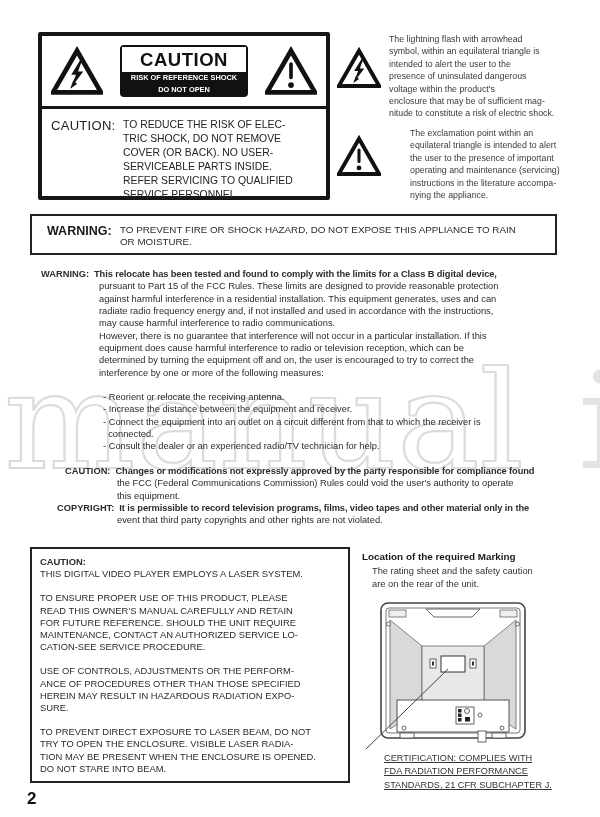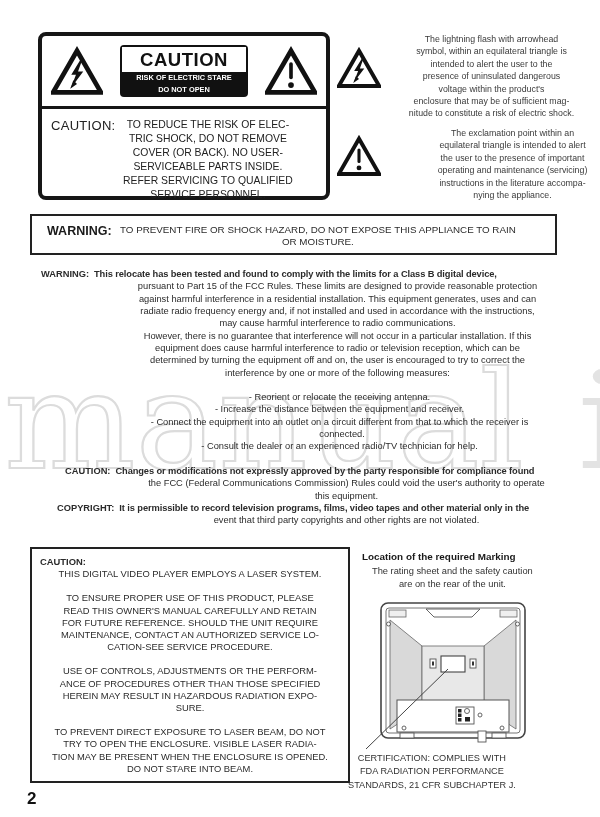--- a/index.html
+++ b/index.html
@@ -1,28 +1,28 @@
 <!DOCTYPE html>
 <html><head>
 <meta charset="utf-8">
 <style>
   html,body{margin:0;padding:0;background:#888;}
   .page{position:relative;width:600px;height:817px;background:#ffffff;overflow:hidden;
         font-family:"Liberation Sans",sans-serif;color:#2b2b2b;}
-  .pl{white-space:pre-line;text-align:center;}
+  .pl{white-space:pre-line;}
   .b{font-weight:bold;}
   .abs{position:absolute;}
   .z{z-index:1;}
 
   
   .watermark{position:absolute;left:0;top:322px;z-index:0;pointer-events:none;}
 
   
   .shock-box{left:38px;top:32px;width:292px;height:168px;border:4px solid #161616;
-             border-radius:8px;box-sizing:border-box;background:#fff;}
+             border-radius:2px;box-sizing:border-box;background:#fff;}
   .shock-top{height:70px;border-bottom:3px solid #161616;display:flex;align-items:center;
              justify-content:space-between;padding:0 9px;}
   .plate{background:#111;border-radius:4px;padding:2px;width:124px;}
   .plate-title{background:#fff;color:#111;font-weight:bold;font-size:18.5px;line-height:25px;
                text-align:center;letter-spacing:0.5px;}
   .plate-sub{background:#111;color:#fff;font-size:7.4px;font-weight:bold;text-align:center;
              line-height:8.6px;padding:2px 0 1px;}
   .shock-bottom{display:flex;padding:9px 6px 0 9px;}
   .shock-label{font-size:13px;font-weight:normal;letter-spacing:0.3px;width:72px;flex:none;color:#222;}
   .shock-text{font-size:10.4px;line-height:14px;color:#222;}
@@ -50,21 +50,21 @@
   .hang-copyright .body{text-indent:0;}
 
   
   .laser-box{left:30px;top:547px;width:320px;height:236px;border:2px solid #222;
              box-sizing:border-box;padding:7px 8px;background:#fff;font-size:9.4px;
              line-height:12.15px;color:#2b2b2b;}
 
   
   .marking-heading{left:362px;top:551px;font-size:9.9px;font-weight:bold;color:#1a1a1a;}
   .marking-sub{left:372px;top:565px;font-size:9.3px;line-height:12.6px;color:#333;}
-  .certification{left:348px;top:752px;font-size:9.2px;line-height:13.4px;color:#333;}
+  .certification{left:384px;top:752px;font-size:9.2px;line-height:13.4px;color:#333;text-decoration:underline;}
 
   .page-number{left:27px;top:789px;font-size:17px;font-weight:bold;color:#111;}
 </style>
 </head>
 <body>
 
 <div class="page">
 
   <svg class="watermark" width="600" height="175" viewBox="0 0 600 175" aria-hidden="true">
     <text y="146" font-family="DejaVu Serif, serif" font-size="135">
@@ -75,21 +75,21 @@
 
   <div class="abs z shock-box">
     <div class="shock-top">
       <svg width="52" height="54" viewBox="0 0 100 92">
         <polygon points="50,7 96,87 4,87" fill="#fff" stroke="#111" stroke-width="9"></polygon>
         <path d="M58 22 L39 53 L48 53 L38 79 L62 47 L52 47 L61 22 Z" fill="#111"></path>
         <polygon points="37,80 50,71 43,64" fill="#111"></polygon>
       </svg>
       <div class="plate">
         <div class="plate-title">CAUTION</div>
-        <div class="plate-sub">RISK OF ELECTRIC STARE</div>
+        <div class="plate-sub">RISK OF REFERENCE SHOCK</div>
         <div class="plate-sub">DO NOT OPEN</div>
       </div>
       <svg width="52" height="54" viewBox="0 0 100 92">
         <polygon points="50,7 96,87 4,87" fill="#fff" stroke="#111" stroke-width="9"></polygon>
         <rect x="46.5" y="29" width="7" height="33" rx="3.5" fill="#111"></rect>
         <circle cx="50" cy="73" r="5.5" fill="#111"></circle>
       </svg>
     </div>
     <div class="shock-bottom">
       <div class="shock-label">CAUTION:</div>

